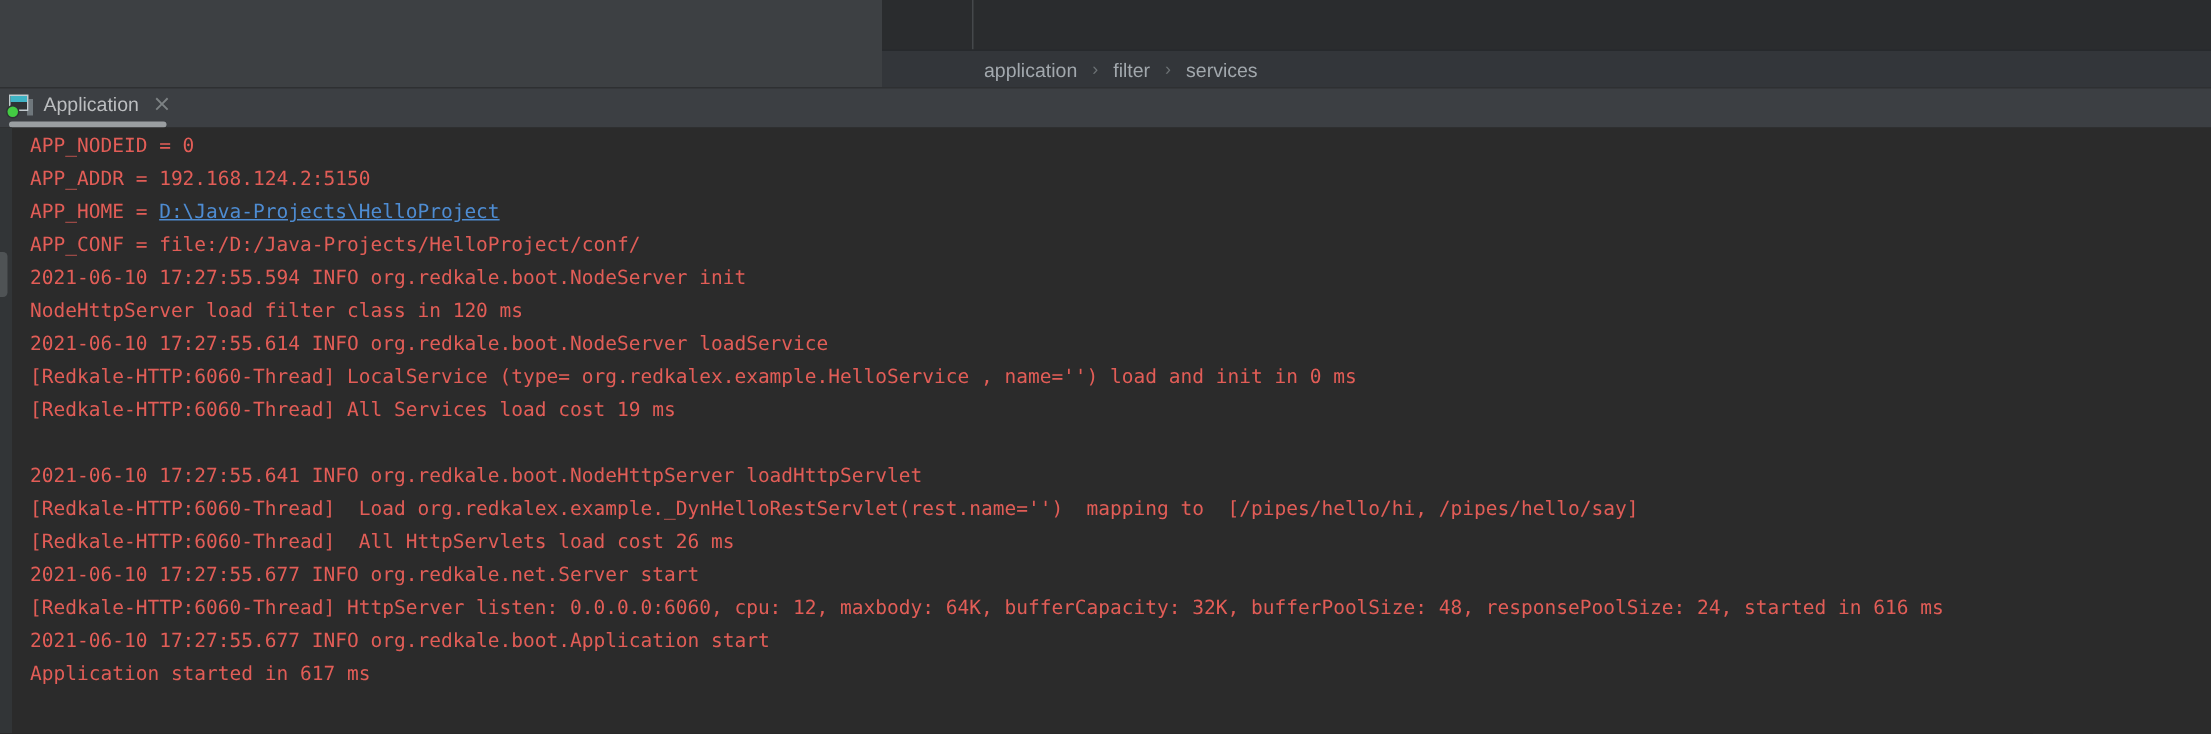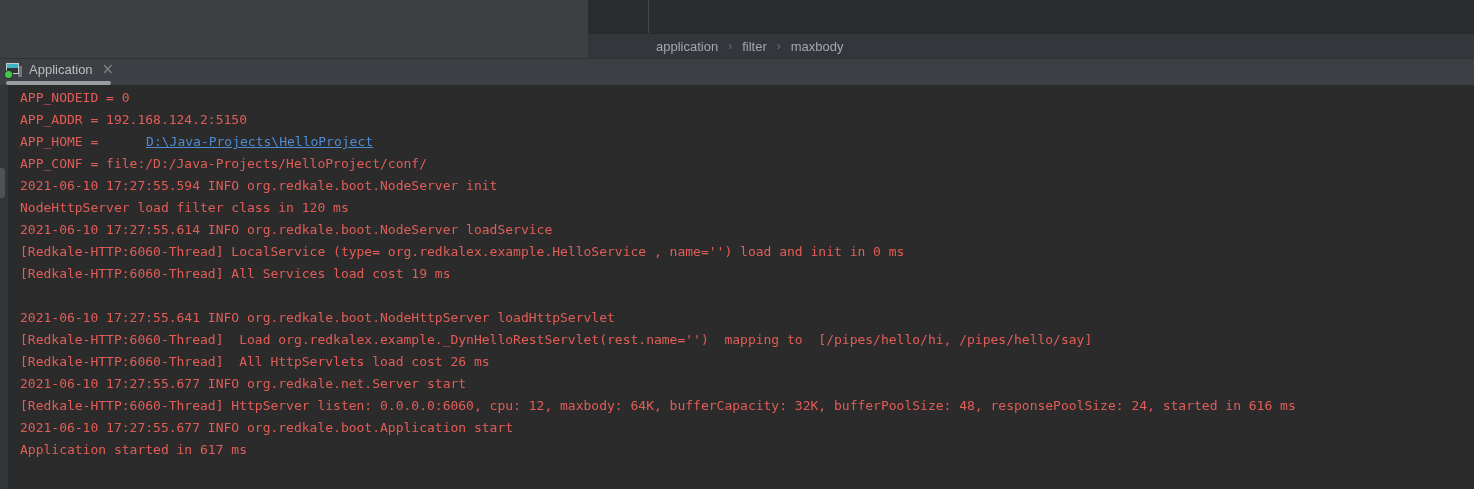--- a/index.html
+++ b/index.html
@@ -91,40 +91,40 @@
     position:absolute;left:20px;top:0;right:0;
     padding-top:2px;
     font-family:"DejaVu Sans Mono","Liberation Mono",monospace;
     font-size:13px;line-height:22px;
     color:var(--stderr-red,#e25d57);
     white-space:pre;
   }
   .line{height:22px;}
   .link{
     color:var(--link-blue,#4e8cd2);
-    text-decoration:underline;cursor:pointer;margin-left:40px;
+    text-decoration:underline;cursor:pointer;
   }
 </style>
 </head>
 <body>
 
 <div class="root">
 
   <div class="pane-left"></div>
 
   <div class="pane-right">
     <div class="pane-divider"></div>
   </div>
 
   <div class="breadcrumb-bar" id="breadcrumbs">
       <span class="crumb">application</span>
       <span class="sep">›</span>
       <span class="crumb">filter</span>
       <span class="sep">›</span>
-      <span class="crumb">maxbody</span>
+      <span class="crumb">services</span>
     </div>
 
   <div class="tab-bar">
     <div class="tab">
       <span class="console-icon">
         <span class="ci-back"></span>
         <span class="ci-front"></span>
         <span class="ci-dot"></span>
       </span>
       <span class="tab-label">Application</span>

